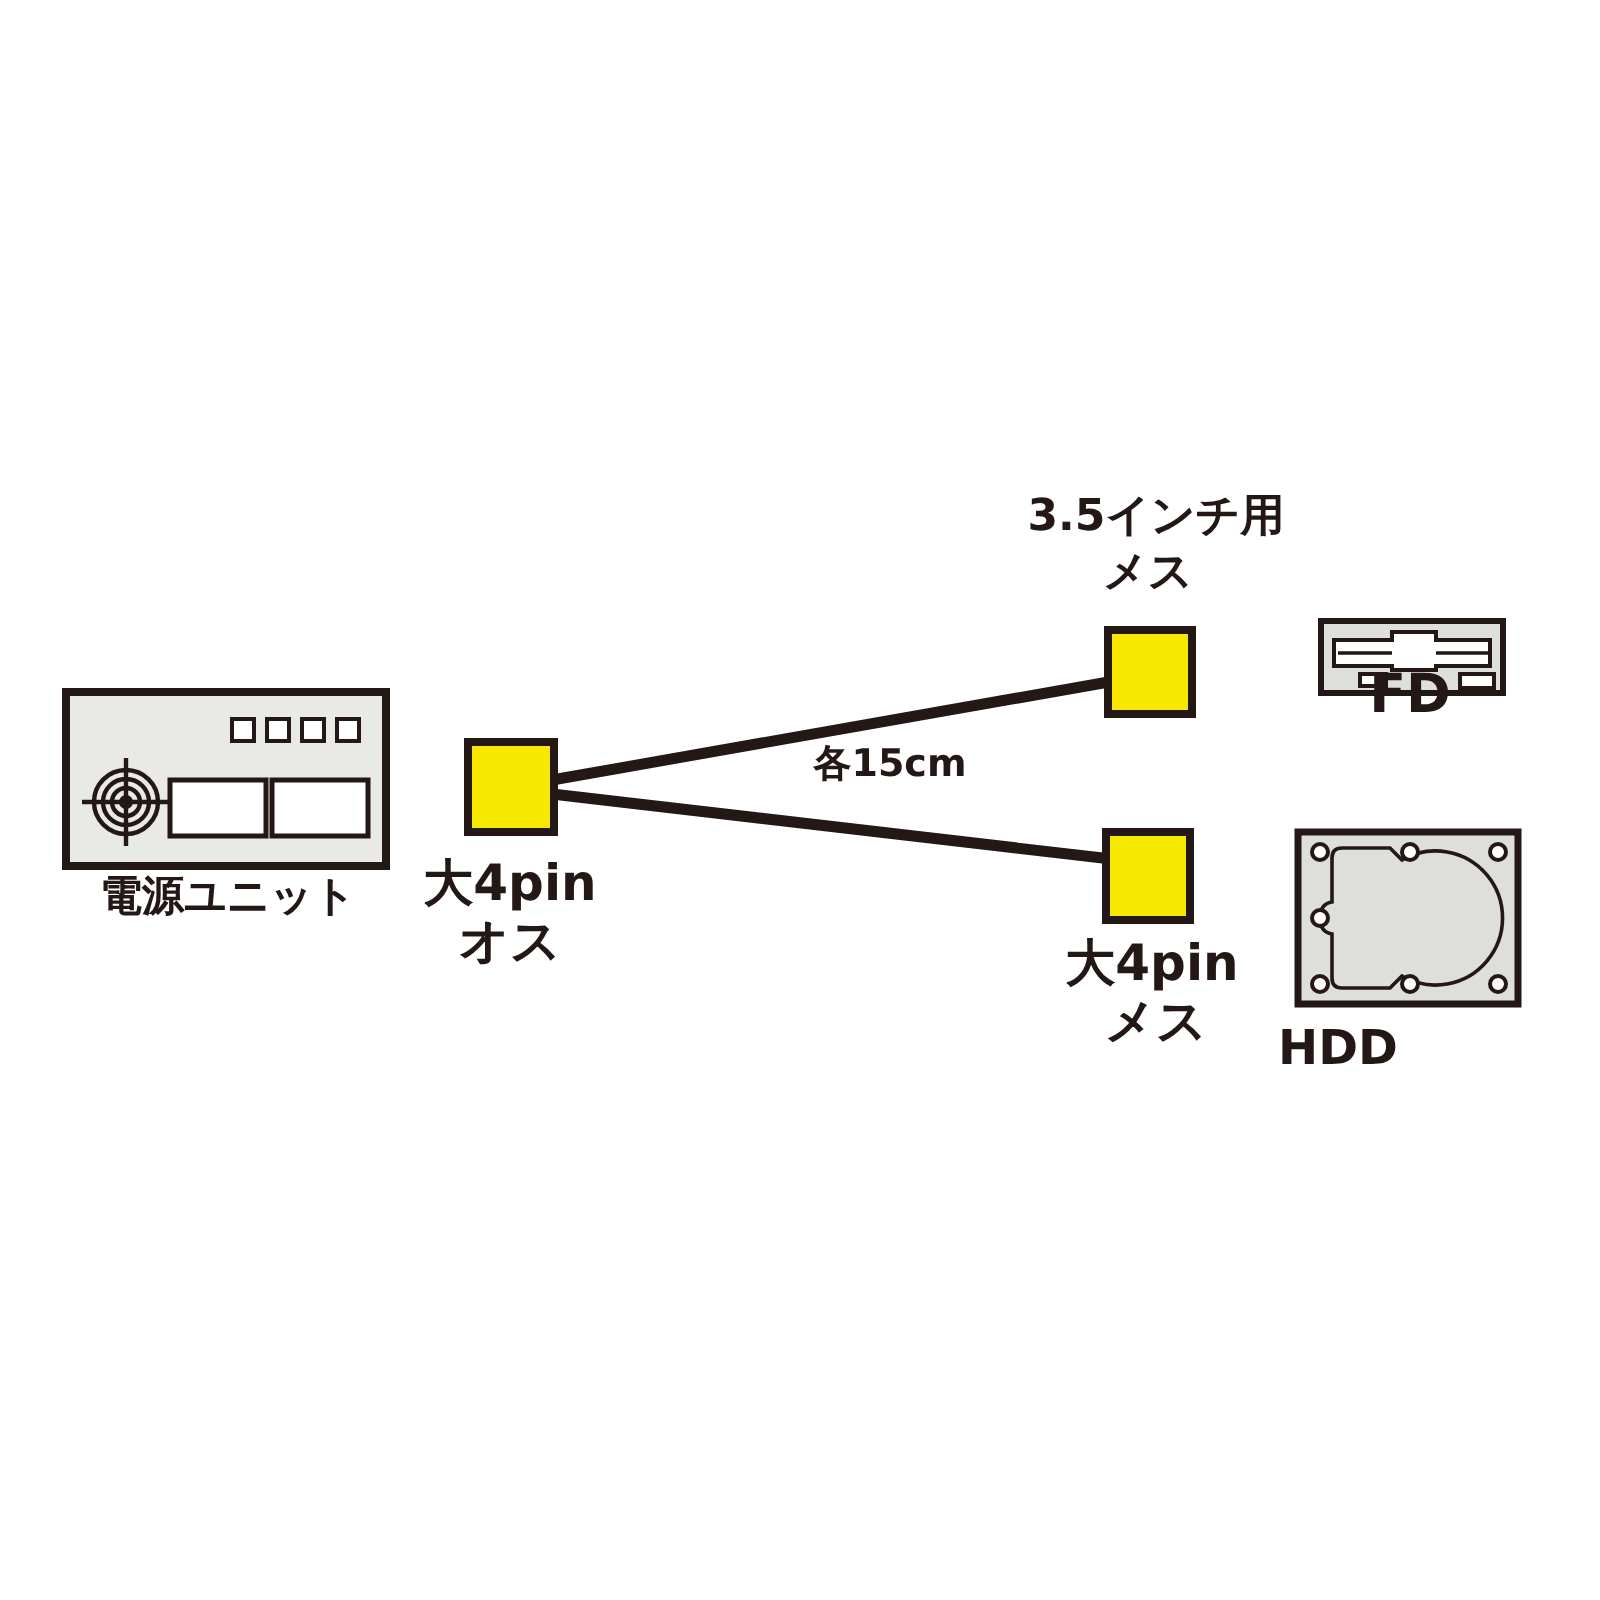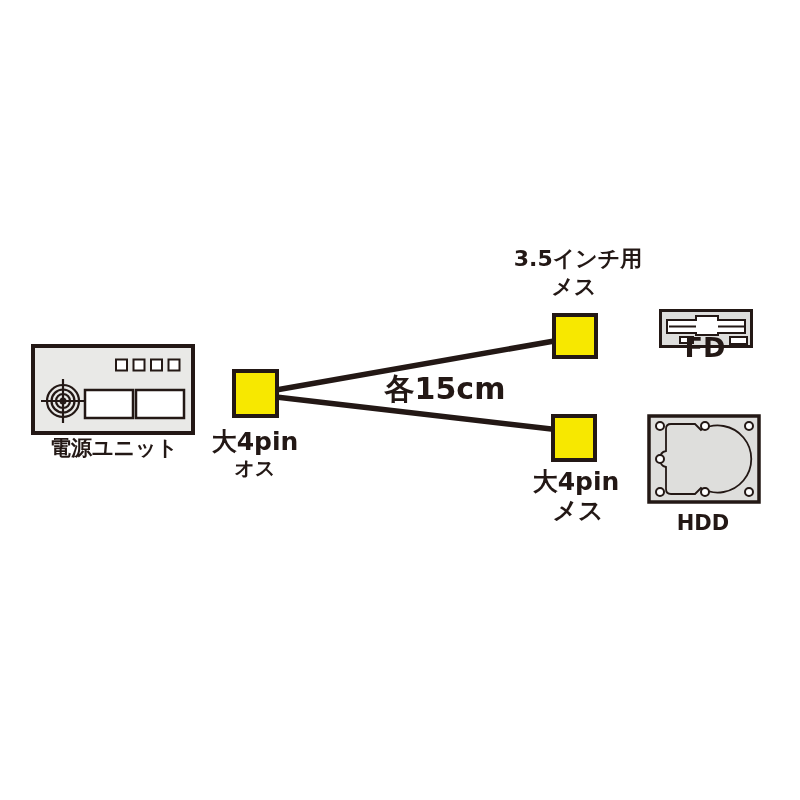--- a/index.html
+++ b/index.html
@@ -27,32 +27,32 @@
   .dev-fill-dark{fill:var(--device-fill-dark,#dededc);stroke:var(--ink,#231815);}
   .white-fill{fill:#ffffff;stroke:var(--ink,#231815);}
   .cable-line{stroke:var(--ink,#231815);stroke-width:5.5;fill:none;}
 
   
   #psu-svg{left:31px;top:344px;}
   #psu-label{left:114px;top:436px;font-size:21px;}
   #cables-svg{left:0;top:0;}
   #male-connector{left:232px;top:369px;width:47px;height:49px;}
   #male-label-1{left:255px;top:428px;font-size:25px;}
-  #male-label-2{left:255px;top:457px;font-size:20px;}
-  #length-label{left:445px;top:372px;font-size:30px;}
+  #male-label-2{left:255px;top:457px;font-size:25px;}
+  #length-label{left:445px;top:372px;font-size:19px;}
   #f35-label-1{left:578px;top:246px;font-size:22px;}
   #f35-label-2{left:574px;top:274px;font-size:22px;}
   #female35-connector{left:552px;top:313px;width:46px;height:46px;}
   #fd-svg{left:659px;top:309px;}
   #fd-label{left:705px;top:332px;font-size:27px;}
   #female4-connector{left:551px;top:414px;width:46px;height:48px;}
   #f4-label-1{left:576px;top:468px;font-size:25px;}
   #f4-label-2{left:578px;top:497px;font-size:25px;}
   #hdd-svg{left:647px;top:414px;}
-  #hdd-label{left:703px;top:511px;font-size:21px;}
+  #hdd-label{left:669px;top:511px;font-size:24px;}
 </style>
 </head>
 <body>
 
 <div class="canvas">
 
   <svg id="psu-svg" class="icon-svg" width="164" height="91" viewBox="0 0 164 91">
     <rect x="2" y="2" width="160" height="87" class="dev-fill" stroke-width="4"></rect>
     <g>
       <circle cx="32" cy="57" r="16" class="ink-stroke" stroke-width="2.2"></circle>

